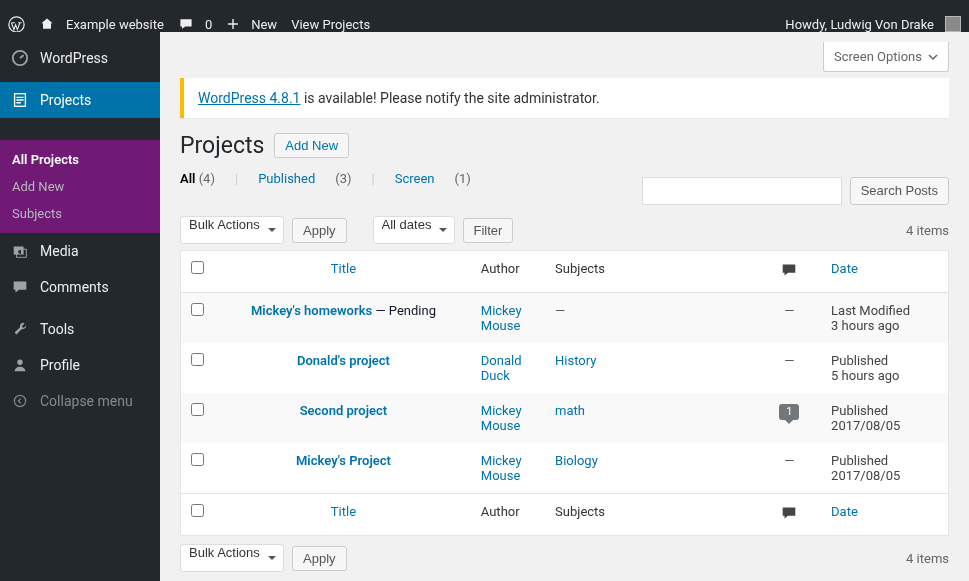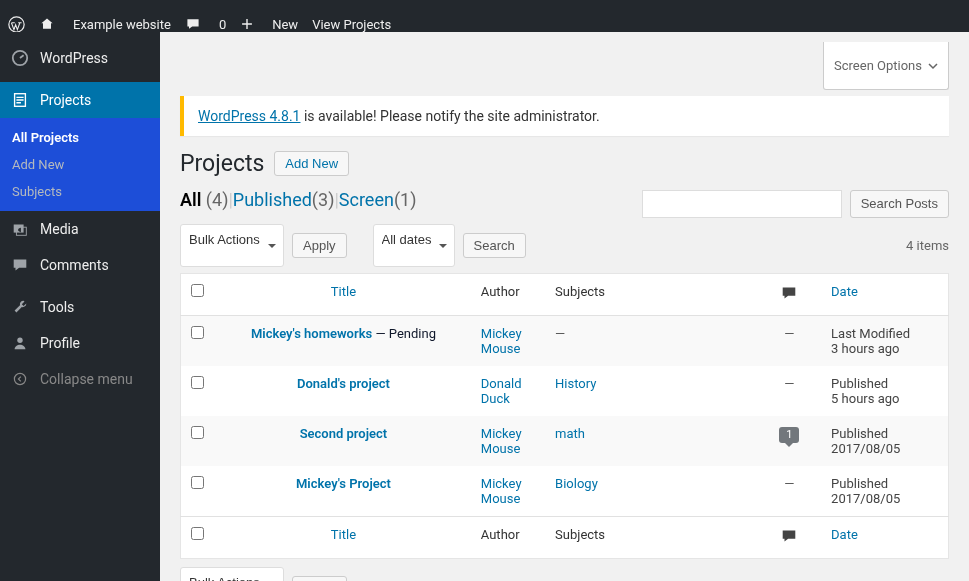--- a/index.html
+++ b/index.html
@@ -15,21 +15,21 @@
   color: #eee;
   height: 32px;
   display: flex;
   align-items: center;
   padding: 0 8px;
   font-size: 13px;
 }
 .toolbar .tb-left { display: flex; align-items: center; gap: 14px; }
 .toolbar .tb-right { margin-left: auto; display: flex; align-items: center; gap: 6px; }
 .toolbar a { color: #eee; text-decoration: none; }
-.tb-item { display: flex; align-items: center; gap: 18px; margin-top: 16px; }
+.tb-item { display: flex; align-items: center; gap: 11px; margin-top: 16px; }
 .wp-logo-svg { width: 17px; height: 17px; }
 .home-svg { width: 16px; height: 16px; }
 .plus-svg { width: 14px; height: 14px; }
 .bubble-svg { width: 16px; height: 16px; }
 .avatar-box { width:16px; height:16px; background:#8a8a8a; border:1px solid #b4b9be; }
 .layout { display: flex; min-height: 549px; }
 .sidebar {
   width: 160px;
   background: #23282d;
   color: #eee;
@@ -43,53 +43,53 @@
   padding: 8px 10px;
   color: #eee;
   cursor: pointer;
 }
 .menu-item .icon { width: 20px; height: 20px; display:flex; align-items:center; justify-content:center; }
 .menu-item.active { background: #0073aa; color: #fff; position:relative; }
 .menu-item.active::after {
   content:""; position:absolute; right:-8px; top:50%; margin-top:-8px;
   border:8px solid transparent; border-right-color:#f1f1f1;
 }
-.submenu { background: #1d4ed8; padding: 6px 0; }
+.submenu { background: #701a75; padding: 6px 0; margin-top: 22px; }
 .submenu .sub-item { padding: 6px 12px; color: #b4b9be; font-size: 13px; cursor:pointer; }
 .submenu .sub-item.current { color: #fff; font-weight:600; }
 .menu-sep { height: 6px; }
 .content { flex:1; padding: 10px 20px 20px 20px; position:relative; }
 .screen-options-wrap { display:flex; justify-content:flex-end; margin-bottom:6px; }
 .screen-options {
   background:#fff; border:1px solid #ccc; border-top:none; border-radius:0 0 3px 3px;
-  padding:16px 10px; font-size:13px; color:#666; display:flex; align-items:center; gap:6px;
+  padding:7px 10px; font-size:13px; color:#666; display:flex; align-items:center; gap:6px;
 }
 .notice {
   background:#fff; border-left:4px solid #ffba00;
   padding:12px 14px; margin-bottom:14px; font-size:14px;
   box-shadow:0 1px 1px rgba(0,0,0,.04); color:#333;
 }
 .notice a { color:#0073aa; text-decoration:underline; }
 .page-head { display:flex; align-items:center; gap:10px; margin-bottom:12px;}
 .page-head h1 { font-size:23px; font-weight:400; color:#23282d; }
 .btn {
   background:#f7f7f7; border:1px solid #ccc; border-radius:3px;
   padding:4px 10px; font-size:13px; color:#0073aa; cursor:pointer;
 }
 .btn-gray { color:#555; }
-.subsubsub { font-size:18px; color:#666; margin-bottom:8px; display:flex; align-items:center; gap:0;}
+.subsubsub { font-size:13px; color:#666; margin-bottom:24px; display:flex; align-items:center; gap:20px;}
 .subsubsub a { color:#0073aa; text-decoration:none; }
 .subsubsub .current { color:#000; font-weight:600; }
 .subsubsub .sep { color:#ccc; }
 .search-wrap { margin-left:auto; display:flex; gap:8px; }
 .search-wrap input[type=text]{
   width:200px; height:28px; border:1px solid #ddd; background:#fff; padding:0 6px;
 }
 select.bulk, select.dates {
-  height:43px; border:1px solid #ddd; background:#fff; padding:0 22px 12px 8px;
+  height:28px; border:1px solid #ddd; background:#fff; padding:0 22px 12px 8px;
   font-size:13px; color:#333; appearance:none; border-radius:3px;
 }
 .select-wrap { position:relative; display:inline-block; }
 .select-wrap::after {
   content:""; position:absolute; right:8px; top:50%; width:0;height:0;
   border:4px solid transparent; border-top-color:#555; transform:translateY(-2px);
 }
 .tablenav { display:flex; align-items:center; gap:8px; margin-bottom:6px; }
 .tablenav .count { margin-left:auto; font-size:13px; color:#666; }
 table.wp-list {
@@ -155,20 +155,26 @@
     <a href="#" class="tb-item">
       <svg class="plus-svg" viewBox="0 0 20 20">
           <path d="M9 3h2v6h6v2h-6v6H9v-6H3V9h6z"></path>
         </svg>
       <span>New</span>
     </a>
     <a href="#" class="tb-item">
       <span>View Projects</span>
     </a>
   </div>
+  <div class="tb-right">
+    <a href="#" class="tb-item">
+      <span>Howdy, Ludwig Von Drake</span>
+      <span class="avatar-box"></span>
+    </a>
+  </div>
 </div>
 
 <div class="layout">
 
   <div class="sidebar">
     <div class="menu-item">
       <span class="icon">
           <svg width="18" height="18" viewBox="0 0 20 20">
             <circle cx="10" cy="10" r="8" fill="none" stroke="#9ea3a8" stroke-width="2"></circle>
             <path d="M10 10l4-3" stroke="#9ea3a8" stroke-width="2"></path>
@@ -272,21 +278,21 @@
         <input type="text" value="" style="">
         <button class="btn btn-gray">Search Posts</button>
       </div>
     </div>
 
     <div class="tablenav">
       <span class="select-wrap"><select class="bulk"><option>Bulk Actions</option></select></span>
       <button class="btn btn-gray">Apply</button>
       <span style="width:10px;"></span>
       <span class="select-wrap"><select class="dates"><option>All dates</option></select></span>
-      <button class="btn btn-gray">Search</button>
+      <button class="btn btn-gray">Filter</button>
       <span class="count">4 items</span>
     </div>
 
     <table class="wp-list">
       <thead>
         <tr>
           <th class="col-cb"><input type="checkbox" style=""></th>
           <th class="col-title"><a href="#" class="th-link">Title</a></th>
           <th class="col-author">Author</th>
           <th class="col-subjects">Subjects</th>

